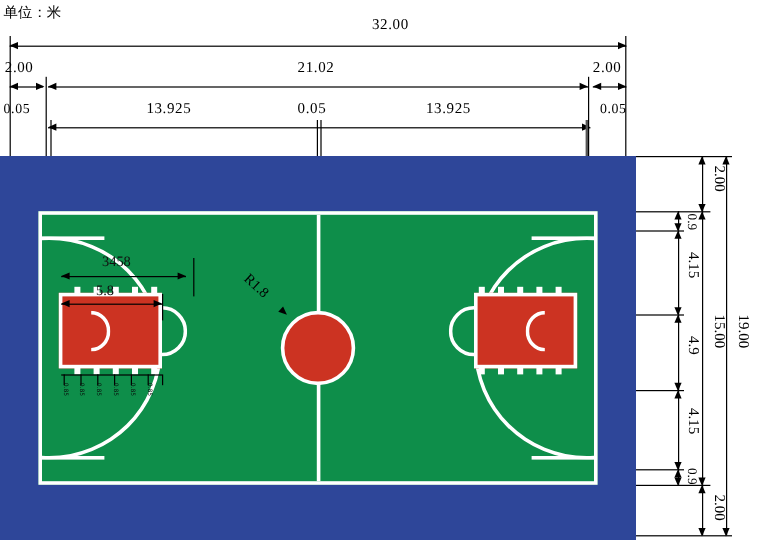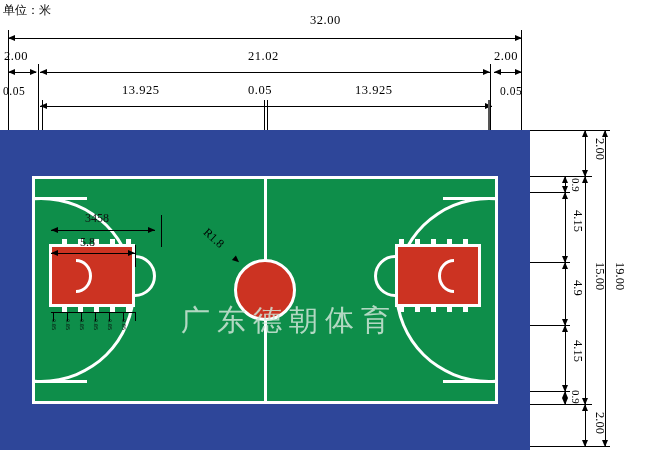--- a/index.html
+++ b/index.html
@@ -152,21 +152,20 @@
       <div class="tick" style="left:380px;top:60px;width:5px;height:6px;"></div>
       <div class="tick" style="left:396px;top:60px;width:5px;height:6px;"></div>
       <div class="tick" style="left:412px;top:60px;width:5px;height:6px;"></div>
       <div class="tick" style="left:428px;top:60px;width:5px;height:6px;"></div>
       <div class="tick" style="left:364px;top:127px;width:5px;height:6px;"></div>
       <div class="tick" style="left:380px;top:127px;width:5px;height:6px;"></div>
       <div class="tick" style="left:396px;top:127px;width:5px;height:6px;"></div>
       <div class="tick" style="left:412px;top:127px;width:5px;height:6px;"></div>
       <div class="tick" style="left:428px;top:127px;width:5px;height:6px;"></div>
 
-      <div id="wm">广东德朝体育</div>
 
       <div class="inlbl" style="left:50px;top:32px;">3458</div>
       <div class="inblack" style="left:16px;top:51px;width:104px;height:1px;"></div>
       <div class="ar ar-l" style="left:16px;top:48px;"></div>
       <div class="ar ar-r" style="left:113px;top:48px;"></div>
       <div class="inblack" style="left:126px;top:36px;width:1px;height:32px;"></div>
 
       <div class="inlbl" style="left:45px;top:56px;">5.8</div>
       <div class="inblack" style="left:16px;top:74px;width:84px;height:1px;"></div>
       <div class="ar ar-l" style="left:16px;top:71px;"></div>

